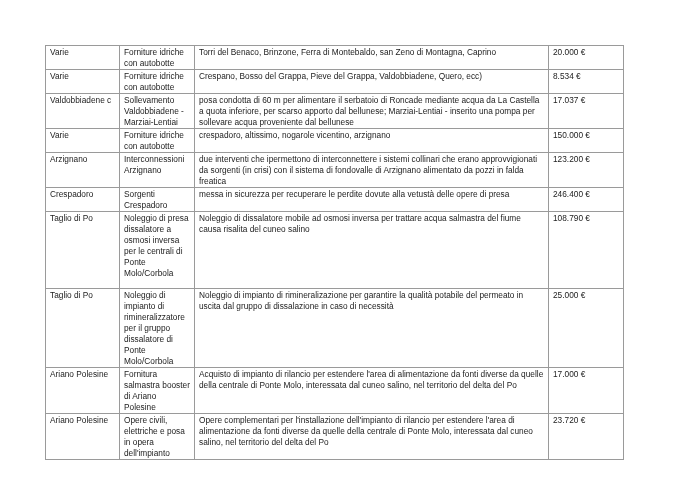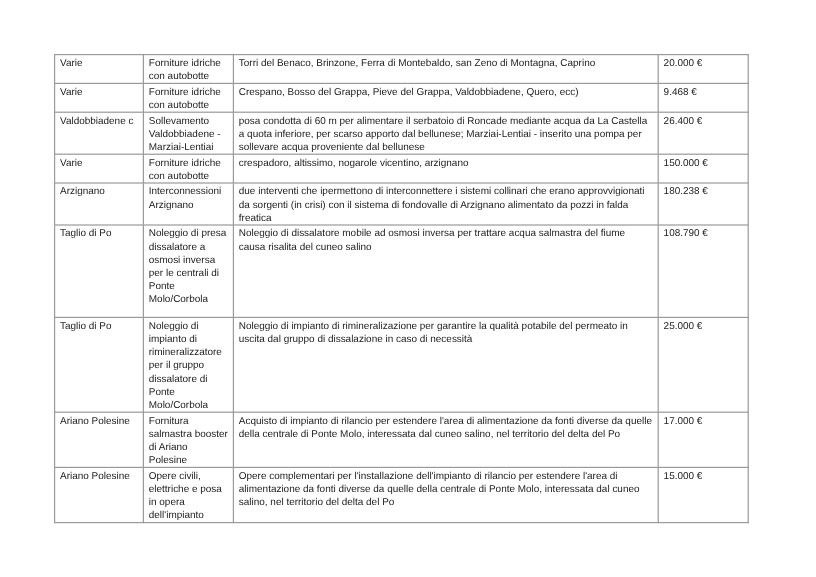--- a/index.html
+++ b/index.html
@@ -46,39 +46,45 @@
       <tr class="h2">
         <td>Varie</td>
         <td>Forniture idriche con autobotte</td>
         <td>Torri del Benaco, Brinzone, Ferra di Montebaldo, san Zeno di Montagna, Caprino</td>
         <td>20.000 €</td>
       </tr>
       <tr class="h2">
         <td>Varie</td>
         <td>Forniture idriche con autobotte</td>
         <td>Crespano, Bosso del Grappa, Pieve del Grappa, Valdobbiadene, Quero, ecc)</td>
-        <td>9.468 €</td>
+        <td>8.534 €</td>
       </tr>
       <tr class="h3">
         <td>Valdobbiadene c</td>
         <td>Sollevamento Valdobbiadene - Marziai-Lentiai</td>
         <td>posa condotta di 60 m per alimentare il serbatoio di Roncade mediante acqua da La Castella a quota inferiore, per scarso apporto dal bellunese; Marziai-Lentiai - inserito una pompa per sollevare acqua proveniente dal bellunese</td>
-        <td>26.400 €</td>
+        <td>17.037 €</td>
       </tr>
       <tr class="h2">
         <td>Varie</td>
         <td>Forniture idriche con autobotte</td>
         <td>crespadoro, altissimo, nogarole vicentino, arzignano</td>
         <td>150.000 €</td>
       </tr>
       <tr class="h3">
         <td>Arzignano</td>
         <td>Interconnessioni Arzignano</td>
         <td>due interventi che ipermettono di interconnettere i sistemi collinari che erano approvvigionati da sorgenti (in crisi) con il sistema di fondovalle di Arzignano alimentato da pozzi in falda freatica</td>
-        <td>180.238 €</td>
+        <td>123.200 €</td>
+      </tr>
+      <tr class="h2">
+        <td>Crespadoro</td>
+        <td>Sorgenti Crespadoro</td>
+        <td> messa in sicurezza per recuperare le perdite dovute alla vetustà delle opere di presa</td>
+        <td>246.400 €</td>
       </tr>
       <tr class="h7">
         <td>Taglio di Po</td>
         <td>Noleggio di presa dissalatore a osmosi inversa per le centrali di Ponte Molo/Corbola</td>
         <td>Noleggio di dissalatore mobile ad osmosi inversa per trattare acqua salmastra del fiume causa risalita del cuneo salino</td>
         <td>108.790 €</td>
       </tr>
       <tr class="h7">
         <td>Taglio di Po</td>
         <td>Noleggio di impianto di rimineralizzatore per il gruppo dissalatore di Ponte Molo/Corbola</td>
@@ -88,17 +94,17 @@
       <tr class="h3">
         <td>Ariano Polesine</td>
         <td>Fornitura salmastra booster di Ariano Polesine</td>
         <td>Acquisto di impianto di rilancio per estendere l'area di alimentazione da fonti diverse da quelle della centrale di Ponte Molo, interessata dal cuneo salino, nel territorio del delta del Po</td>
         <td>17.000 €</td>
       </tr>
       <tr class="h4">
         <td>Ariano Polesine</td>
         <td>Opere civili, elettriche e posa in opera dell'impianto</td>
         <td>Opere complementari per l'installazione dell'impianto di rilancio per estendere l'area di alimentazione da fonti diverse da quelle della centrale di Ponte Molo, interessata dal cuneo salino, nel territorio del delta del Po</td>
-        <td>15.000 €</td>
+        <td>23.720 €</td>
       </tr>
     </tbody>
   </table>
 </div>
 
 </body></html>

